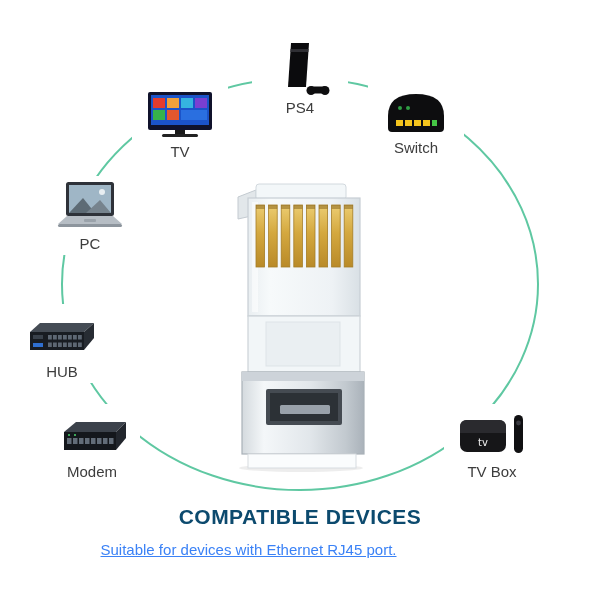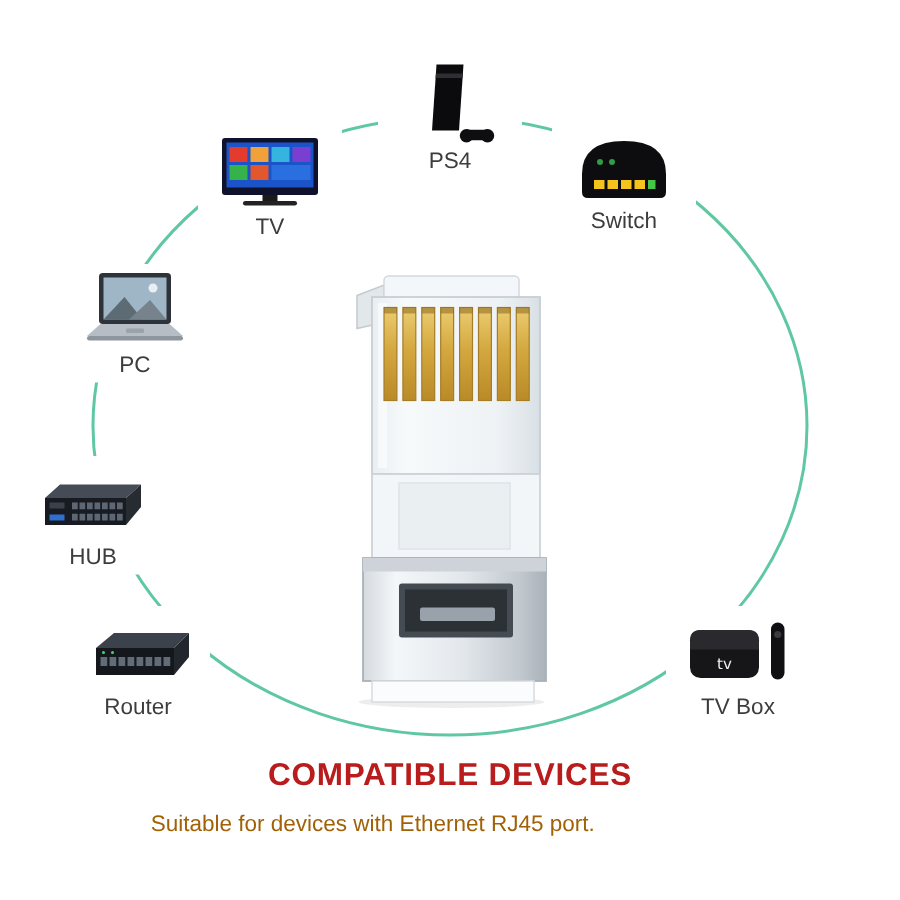--- a/index.html
+++ b/index.html
@@ -14,25 +14,25 @@
     background:#fff; padding:2px 0;
   }
   .device .icon { height:54px; display:flex; align-items:flex-end; justify-content:center; }
   .device .label { font-size:15px; color:#3d3d3d; line-height:1.1; white-space:nowrap; }
 
   .connector { position:absolute; left:220px; top:181px; z-index:3; }
 
   .title {
     position:absolute; left:0; top:505px; width:600px; z-index:2;
     text-align:center; font-size:21px; font-weight:bold; letter-spacing:0.5px;
-    color:#b91c1c;
+    color:#0c4a6e;
   }
   .subtitle {
     position:absolute; left:0; top:541px; width:497px; z-index:2;
-    text-align:center; font-size:15px; color:#a16207;
+    text-align:center; font-size:15px; color:#3b82f6;text-decoration:underline;
   }
 </style>
 </head>
 <body>
 
 <div class="canvas">
 
   <svg class="circle-svg" width="600" height="600">
     <ellipse cx="300" cy="284" rx="238" ry="206" fill="none" stroke="#5fc8a2" stroke-width="2"></ellipse>
   </svg>
@@ -113,21 +113,21 @@
           <rect x="33" y="28" width="4.5" height="6"></rect>
           <rect x="39" y="28" width="4.5" height="6"></rect>
           <rect x="45" y="28" width="4.5" height="6"></rect>
           <rect x="51" y="28" width="4.5" height="6"></rect>
           <rect x="57" y="28" width="4.5" height="6"></rect>
         </g>
         <circle cx="17" cy="25" r="1" fill="#4ad66d"></circle>
         <circle cx="23" cy="25" r="1" fill="#4ad66d"></circle>
       </svg>
     </span>
-    <span class="label">Router</span>
+    <span class="label">Modem</span>
   </div>
 
   <div class="device" style="left:14px; top:304px;">
     <span class="icon">
       <svg width="80" height="48" viewBox="0 0 80 48">
         <polygon points="8,20 62,20 72,11 18,11" fill="#454c55"></polygon>
         <polygon points="62,20 72,11 72,26 62,38" fill="#272c33"></polygon>
         <rect x="8" y="20" width="54" height="18" fill="#181c22"></rect>
         <rect x="11" y="23" width="10" height="4" fill="#39414b"></rect>
         <rect x="11" y="31" width="10" height="4" fill="#2f6fd0"></rect>

